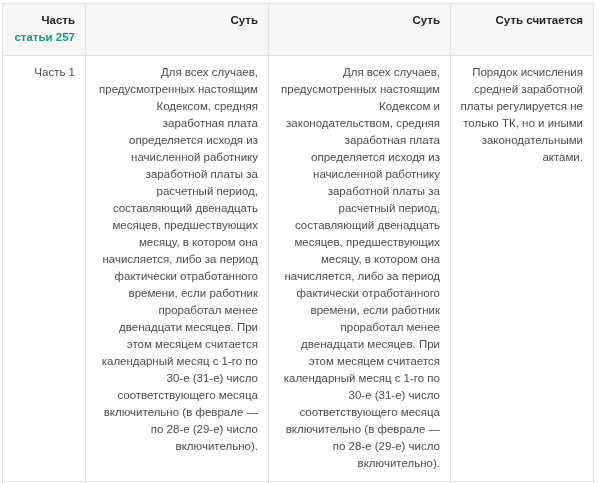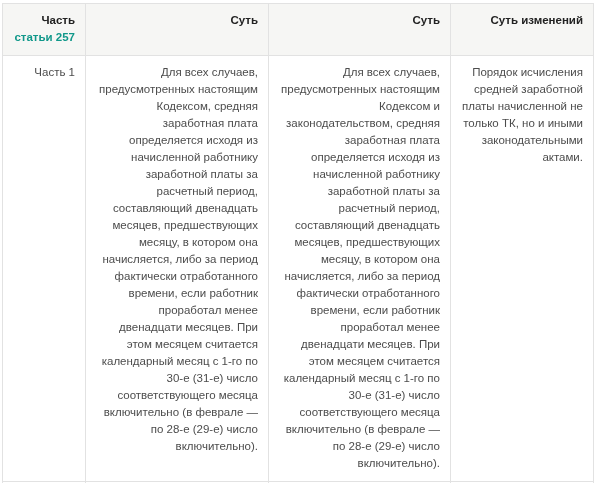--- a/index.html
+++ b/index.html
@@ -59,30 +59,30 @@
     <col class="c1">
       <col class="c2">
       <col class="c3">
       <col class="c4">
   </colgroup>
   <thead>
     <tr>
       <th><span>Часть </span><a class="article-link">статьи 257</a></th>
       <th>Суть</th>
       <th>Суть</th>
-      <th>Суть изменений</th>
+      <th>Суть считается</th>
     </tr>
   </thead>
   <tbody>
     <tr class="row-1">
       <td class="part-cell">Часть 1</td>
       <td>Для всех случаев, предусмотренных настоящим Кодексом, средняя заработная плата определяется исходя из начисленной работнику заработной платы за расчетный период, составляющий двенадцать месяцев, предшествующих месяцу, в котором она начисляется, либо за период фактически отработанного времени, если работник проработал менее двенадцати месяцев. При этом месяцем считается календарный месяц с 1-го по 30-е (31-е) число соответствующего месяца включительно (в феврале — по 28-е (29-е) число включительно).</td>
       <td>Для всех случаев, предусмотренных настоящим Кодексом и законодательством, средняя заработная плата определяется исходя из начисленной работнику заработной платы за расчетный период, составляющий двенадцать месяцев, предшествующих месяцу, в котором она начисляется, либо за период фактически отработанного времени, если работник проработал менее двенадцати месяцев. При этом месяцем считается календарный месяц с 1-го по 30-е (31-е) число соответствующего месяца включительно (в феврале — по 28-е (29-е) число включительно).</td>
       <td>
-        <div class="cell-paragraph">Порядок исчисления средней заработной платы начисленной не только ТК, но и иными законодательными актами.</div>
+        <div class="cell-paragraph">Порядок исчисления средней заработной платы регулируется не только ТК, но и иными законодательными актами.</div>
       </td>
     </tr>
     <tr class="row-2">
       <td class="part-cell">Часть 2</td>
       <td>Для исчисления средней заработной платы в состав начисленной работнику заработной платы включаются все виды фактически произведенных работодателем выплат, подлежащих налогообложению, предусмотренные налоговым законодательством.</td>
       <td>Для исчисления средней заработной платы в состав начисленной работнику заработной платы включаются все доходы работника в виде оплаты труда, фактически выплаченные работодателем, подлежащие налогообложению, предусмотренные налоговым законодательством.</td>
       <td>
         
         
       </td>

